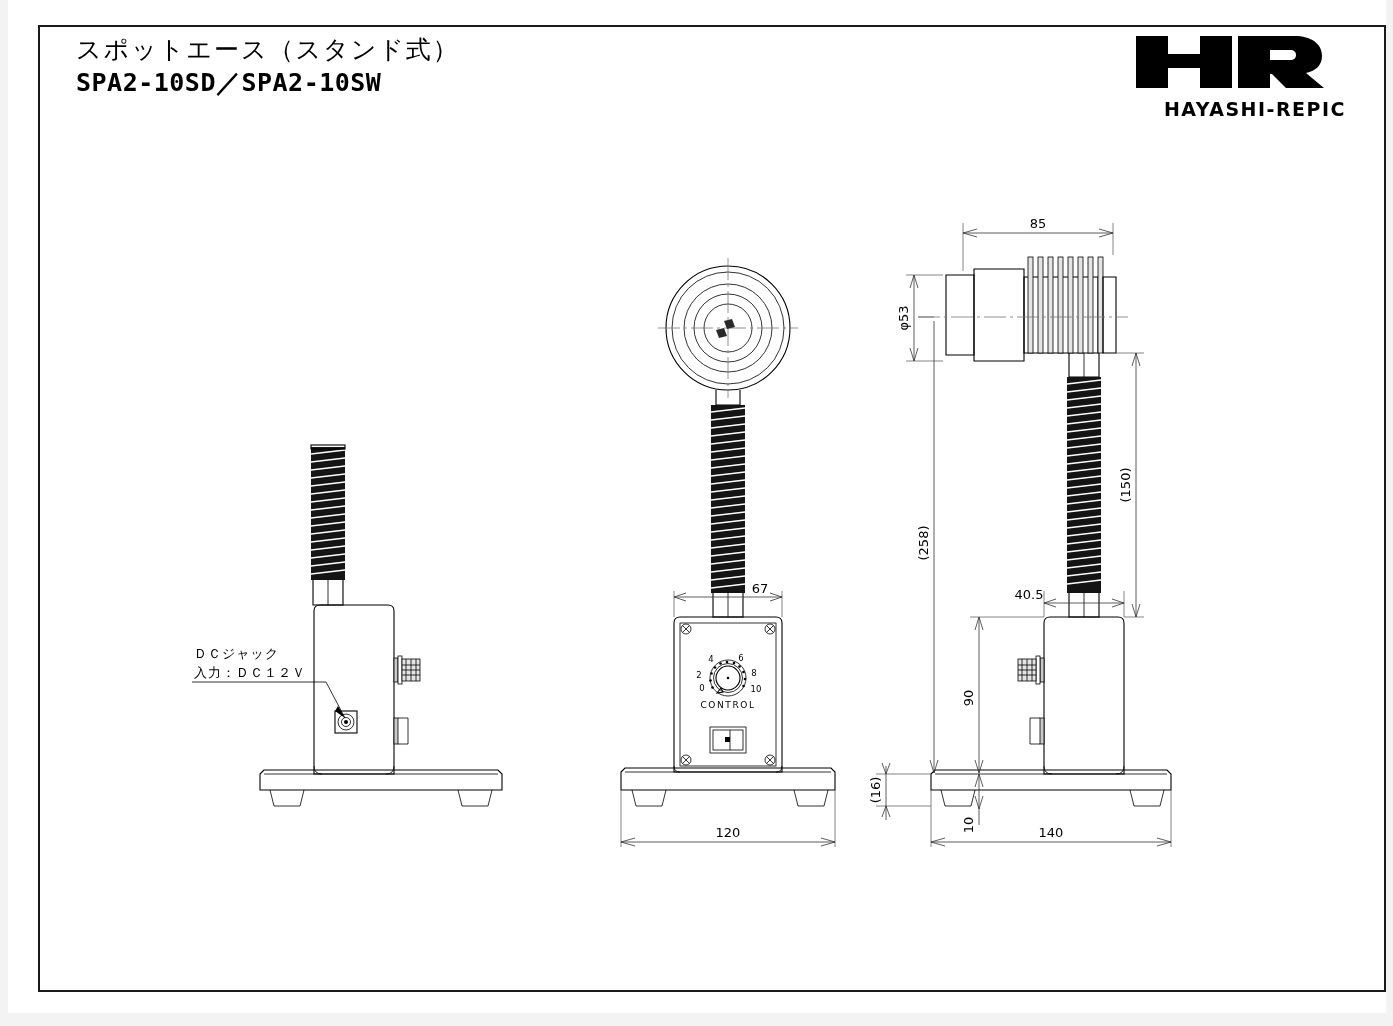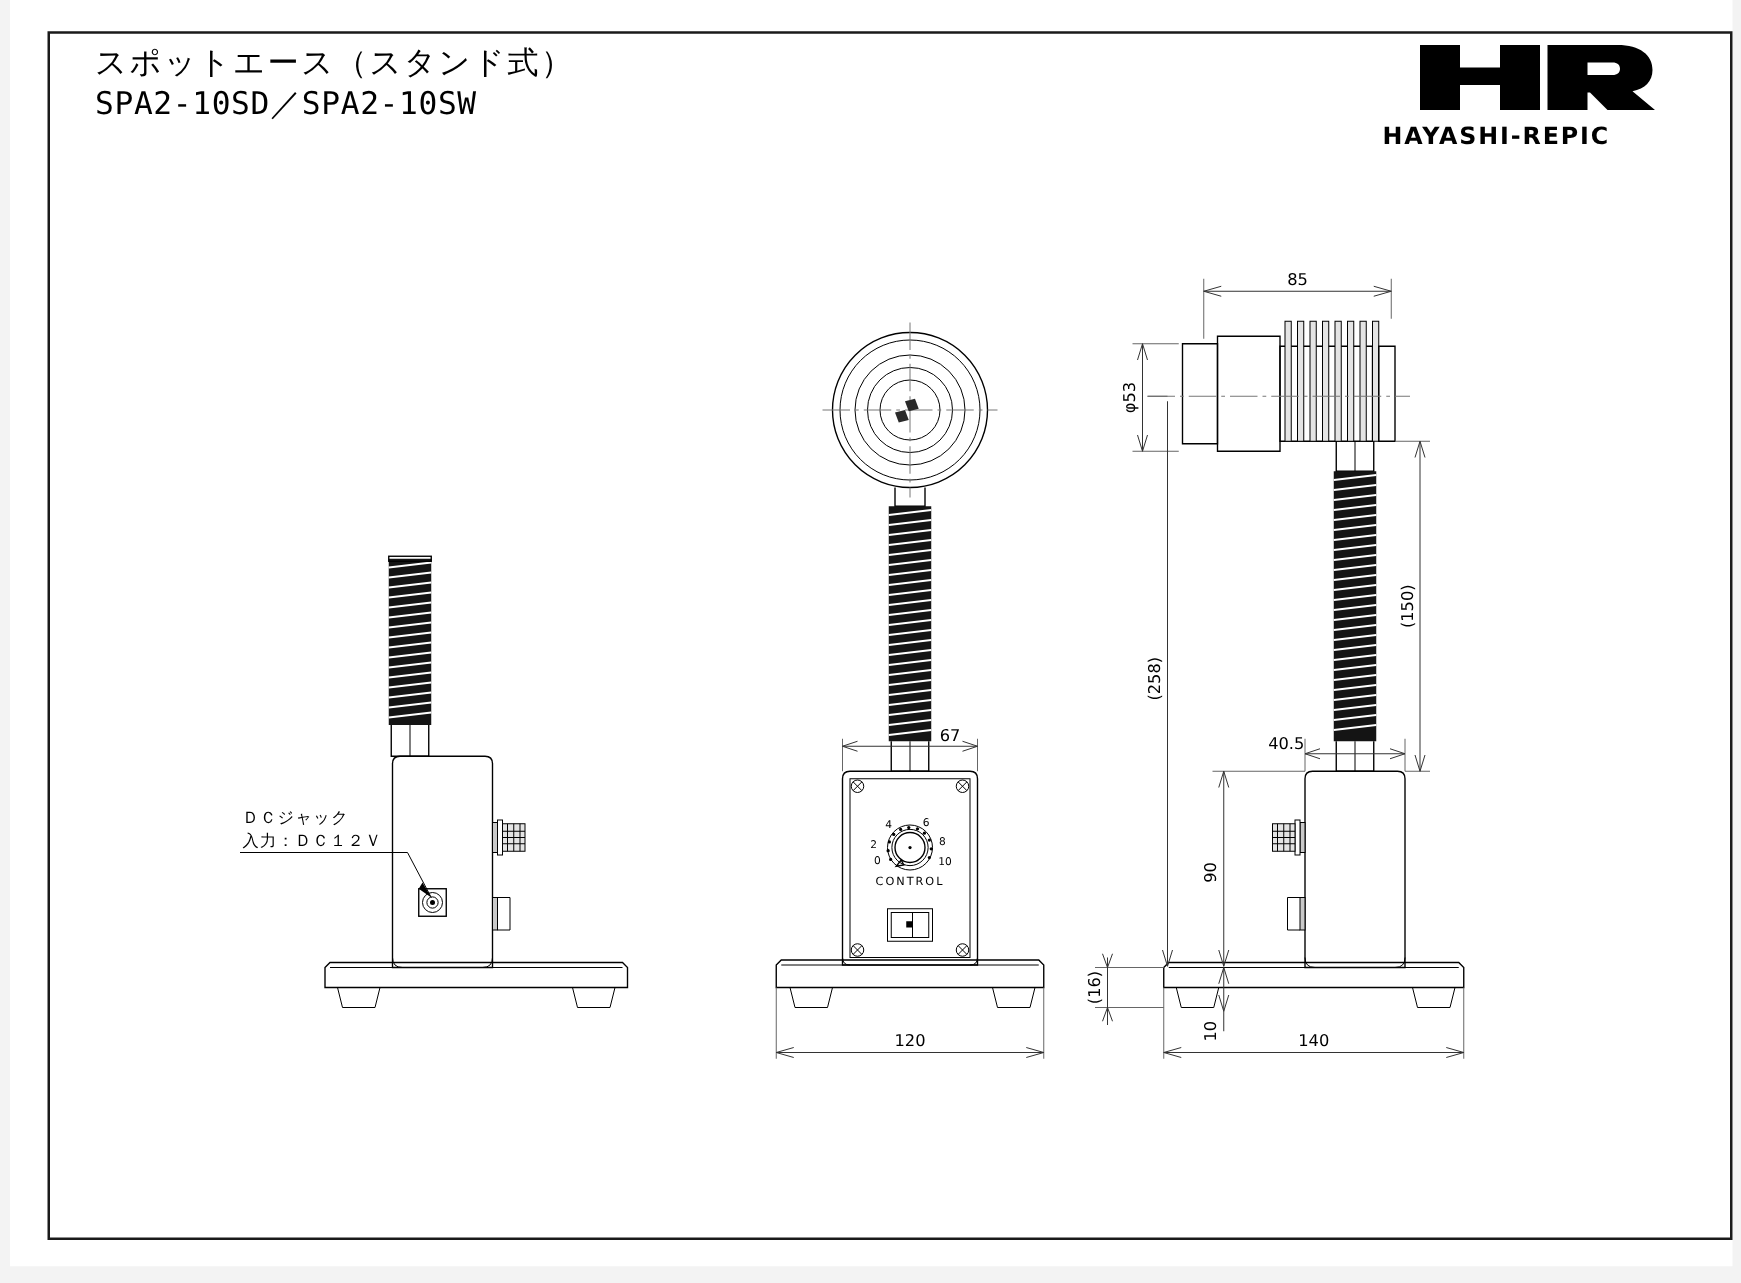--- a/index.html
+++ b/index.html
@@ -13,23 +13,23 @@
   #sheet{position:absolute;left:8px;top:0px;width:1378px;height:1013px;background:#ffffff;}
 
   #border{position:absolute;left:30px;top:25px;width:1348px;height:967px;
           border:2px solid #1a1a1a;box-sizing:border-box;background:#ffffff;}
 
   
   #title-block{position:absolute;left:68px;top:34px;}
   #title-jp{font-family:"DejaVu Sans",sans-serif;font-size:25px;letter-spacing:2px;
             line-height:32px;white-space:nowrap;}
   #title-model{font-family:"DejaVu Sans Mono","Liberation Mono",monospace;font-size:25px;
-               letter-spacing:0.5px;line-height:34px;white-space:nowrap;}
-
-  #logo-block{position:absolute;right:40px;top:32px;text-align:left;width:240px;}
+               letter-spacing:0.5px;line-height:34px;white-space:nowrap;font-weight:bold;}
+
+  #logo-block{position:absolute;right:40px;top:32px;text-align:right;width:240px;}
   #logo-hr{height:60px;display:block;margin:0 auto;}
   #logo-name{font-family:"DejaVu Sans",sans-serif;font-weight:bold;font-size:19px;
              letter-spacing:1.5px;margin-top:6px;}
 
   
   #footer{position:absolute;left:8px;top:993px;width:1378px;height:33px;background:#ffffff;}
   #footer-rule{position:absolute;left:0;top:0;width:1378px;height:3px;background:#808080;}
   #footer-text{position:absolute;left:0;top:4px;width:1378px;text-align:center;
                font-family:"DejaVu Sans",sans-serif;font-weight:bold;font-size:23px;
                letter-spacing:1px;}

